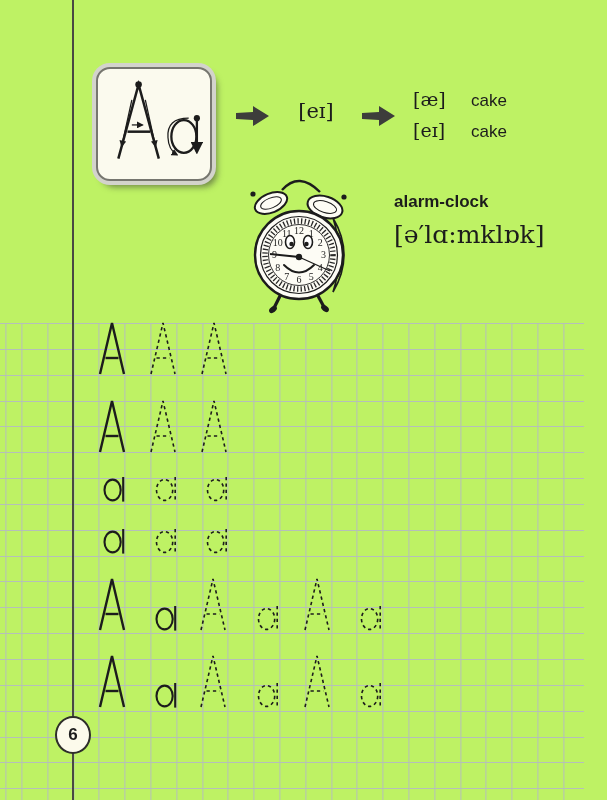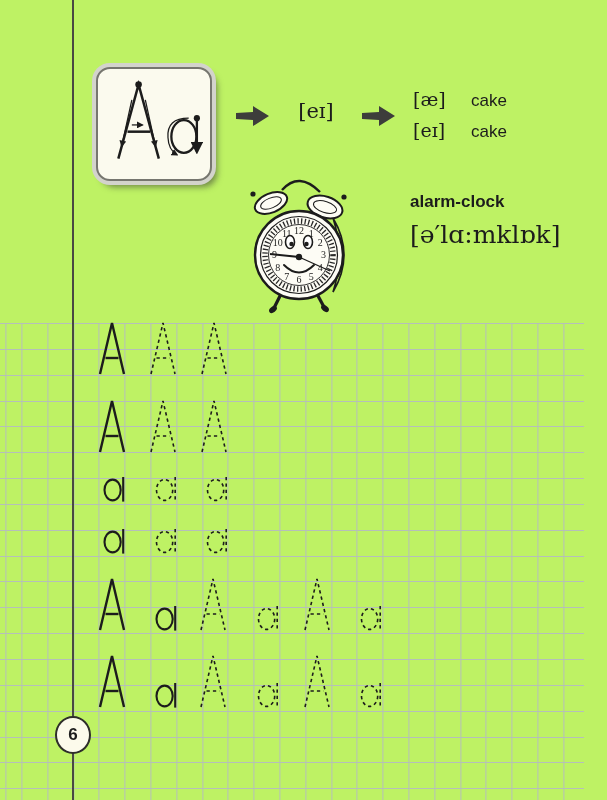--- a/index.html
+++ b/index.html
@@ -23,21 +23,21 @@
   .arr2{left:362px;top:104px;}
   .ipa-main{position:absolute;left:288px;top:99px;width:56px;text-align:center;
             font-family:"DejaVu Serif",serif;font-size:21px;z-index:2;}
   .examples{position:absolute;left:413px;top:88px;z-index:2;}
   .ex-row{display:flex;align-items:baseline;height:31px;}
   .ex-ipa{width:48px;font-family:"DejaVu Serif",serif;font-size:19px;}
   .ex-word{font-size:17px;padding-left:10px;}
   .clock{position:absolute;left:234px;top:167px;z-index:2;}
   .clock .ln{fill:none;stroke:currentColor;}
   .cknum{font-family:"Liberation Serif",serif;font-size:10px;fill:var(--ink);}
-  .vocab{position:absolute;left:410px;top:192px;z-index:2;}
+  .vocab{position:absolute;left:394px;top:192px;z-index:2;}
   .v-word{font-size:17px;font-weight:bold;}
   .v-tr{font-family:"DejaVu Serif",serif;font-size:25px;margin-top:8px;}
   .v-ru{font-size:18px;font-weight:bold;margin-top:10px;}
   
   .grid-area{position:absolute;left:0;top:323px;width:584px;height:477px;z-index:0;
     background-image:
       repeating-linear-gradient(to right, var(--grid-line) 0 1px, transparent 1px 25.8px),
       repeating-linear-gradient(to bottom, var(--grid-line) 0 1px, transparent 1px 25.85px);
     background-position:21.4px 0, 0 0;}
   #letters{position:absolute;left:0;top:0;width:607px;height:800px;z-index:2;pointer-events:none;}

